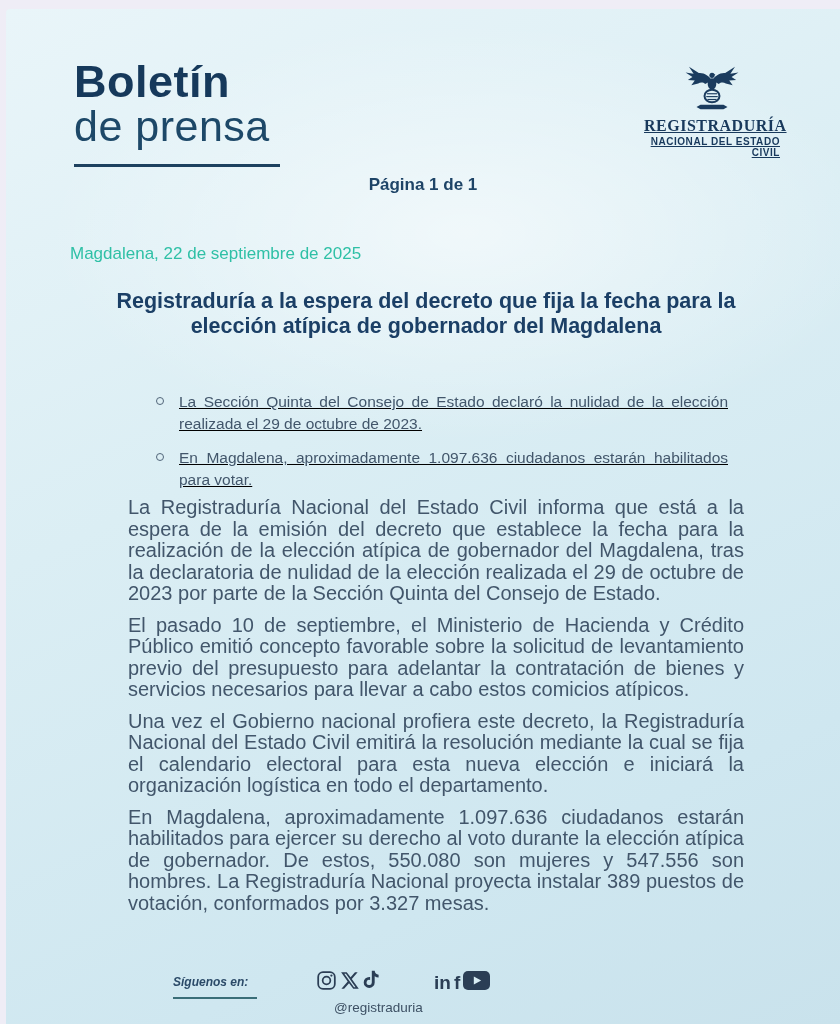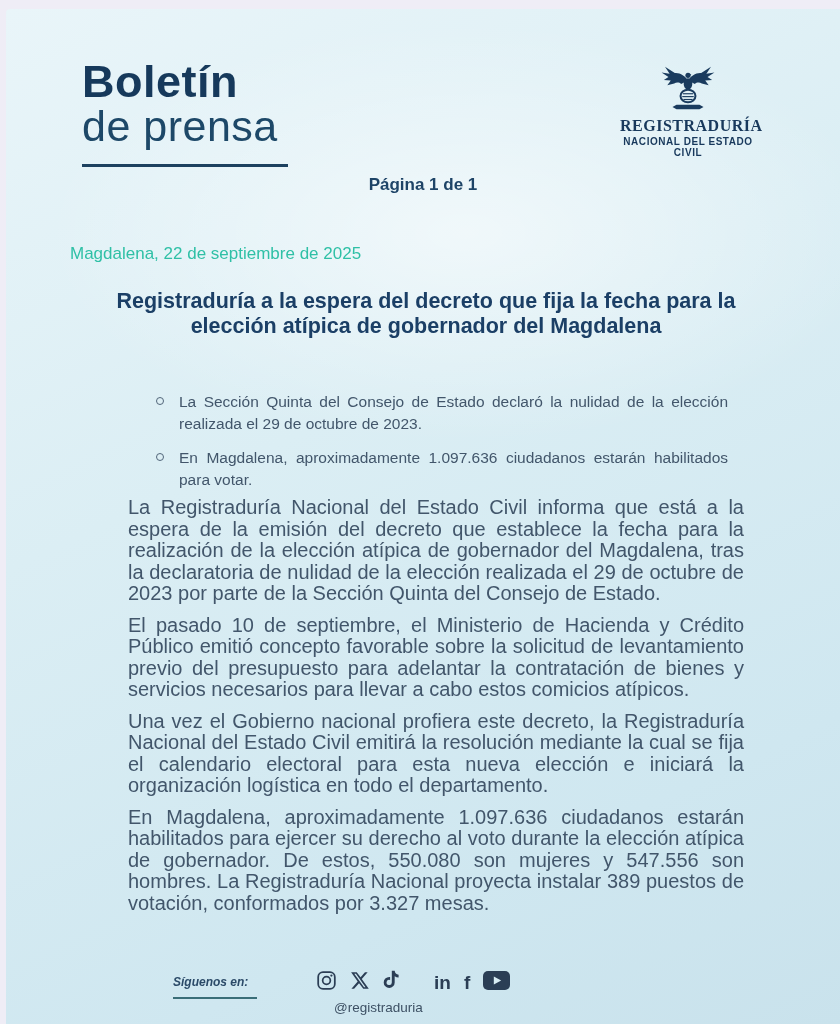--- a/index.html
+++ b/index.html
@@ -12,60 +12,60 @@
   }
   .page {
     position:absolute; left:6px; top:9px; right:0; bottom:0;
     background:
       radial-gradient(ellipse 600px 300px at 55% 22%, rgba(255,255,255,.55), rgba(255,255,255,0) 70%),
       linear-gradient(155deg, #e9f5f9 0%, #dbeef4 40%, #cfe7f0 78%, #c9e2ec 100%);
     border-top-left-radius:4px;
   }
 
   
-  .masthead { position:absolute; left:76px; top:50px; }
+  .masthead { position:absolute; left:68px; top:50px; }
   .masthead-title { font-size:45px; font-weight:800; color:#16395b; letter-spacing:.5px; line-height:1.0; }
   .masthead-subtitle { font-size:43px; font-weight:400; color:#1d4868; letter-spacing:.5px; line-height:1.05; margin-top:0; }
   .masthead-rule { width:206px; height:3px; background:#1d415f; margin-top:15px; }
 
   
-  .logo { position:absolute; left:614px; top:52px; width:136px; text-align:center; color:#18395c; }
+  .logo { position:absolute; left:638px; top:52px; width:136px; text-align:right; color:#18395c;text-decoration:underline; }
   .logo svg { display:block; margin:0 auto 2px auto; }
   .logo-name { font-family:"Liberation Serif", serif; font-weight:700; font-size:16px; letter-spacing:.5px; }
   .logo-subname { font-size:10px; font-weight:700; letter-spacing:.55px; margin-top:1px; }
 
   .page-indicator { position:absolute; left:0; top:166px; width:100%; text-align:center;
     font-size:17px; font-weight:700; color:#1e4467; }
 
   .dateline { position:absolute; left:64px; top:235px; font-size:17px; font-weight:400; color:#2fc0a6; }
 
   .headline { position:absolute; left:100px; top:280px; width:640px; text-align:center;
     font-size:21.5px; font-weight:700; color:#1b3f66; line-height:1.16; }
 
   
-  .bullets { position:absolute; left:150px; top:382px; width:572px; list-style:none; }
+  .bullets { position:absolute; left:150px; top:382px; width:572px; list-style:none;text-decoration:underline; }
   .bullet-item { position:relative; padding-left:23px; font-size:15.5px; color:#42566b;
     line-height:21.5px; text-align:justify; }
   .bullet-item + .bullet-item { margin-top:13px; }
   .bullet-marker { position:absolute; left:0; top:6px; width:8px; height:8px;
     border:1.6px solid #52667a; border-radius:50%; }
 
   
   .body-copy { position:absolute; left:122px; top:488px; width:616px; }
   .body-copy p { font-size:20px; color:#42566b; line-height:21.5px; text-align:justify; margin-bottom:10px; }
 
   
   .follow { position:absolute; left:167px; top:966px; }
   .follow-label { font-size:12px; font-weight:700; color:#2b4a68;font-style:italic; }
   .follow-rule { width:84px; height:2px; background:#3a6e78; margin-top:8px; }
 
   .social-group { position:absolute; top:960px; }
   .social-group1 { left:310px; text-align:center; }
   .social-group2 { left:428px; text-align:left; }
-  .social-icons { display:flex; align-items:center; gap:13px; height:26px; }
+  .social-icons { display:flex; align-items:center; gap:3px; height:26px; }
   .social-label { font-size:13.5px; color:#3d5064; margin-top:5px; white-space:nowrap;margin-left:18px; }
   .glyph-icon { font-weight:800; font-size:19px; color:#2b3e55; line-height:1;
     font-family:"Liberation Sans", sans-serif; }
 </style>
 </head>
 <body>
 
 <div class="page">
 
   <div class="masthead">

